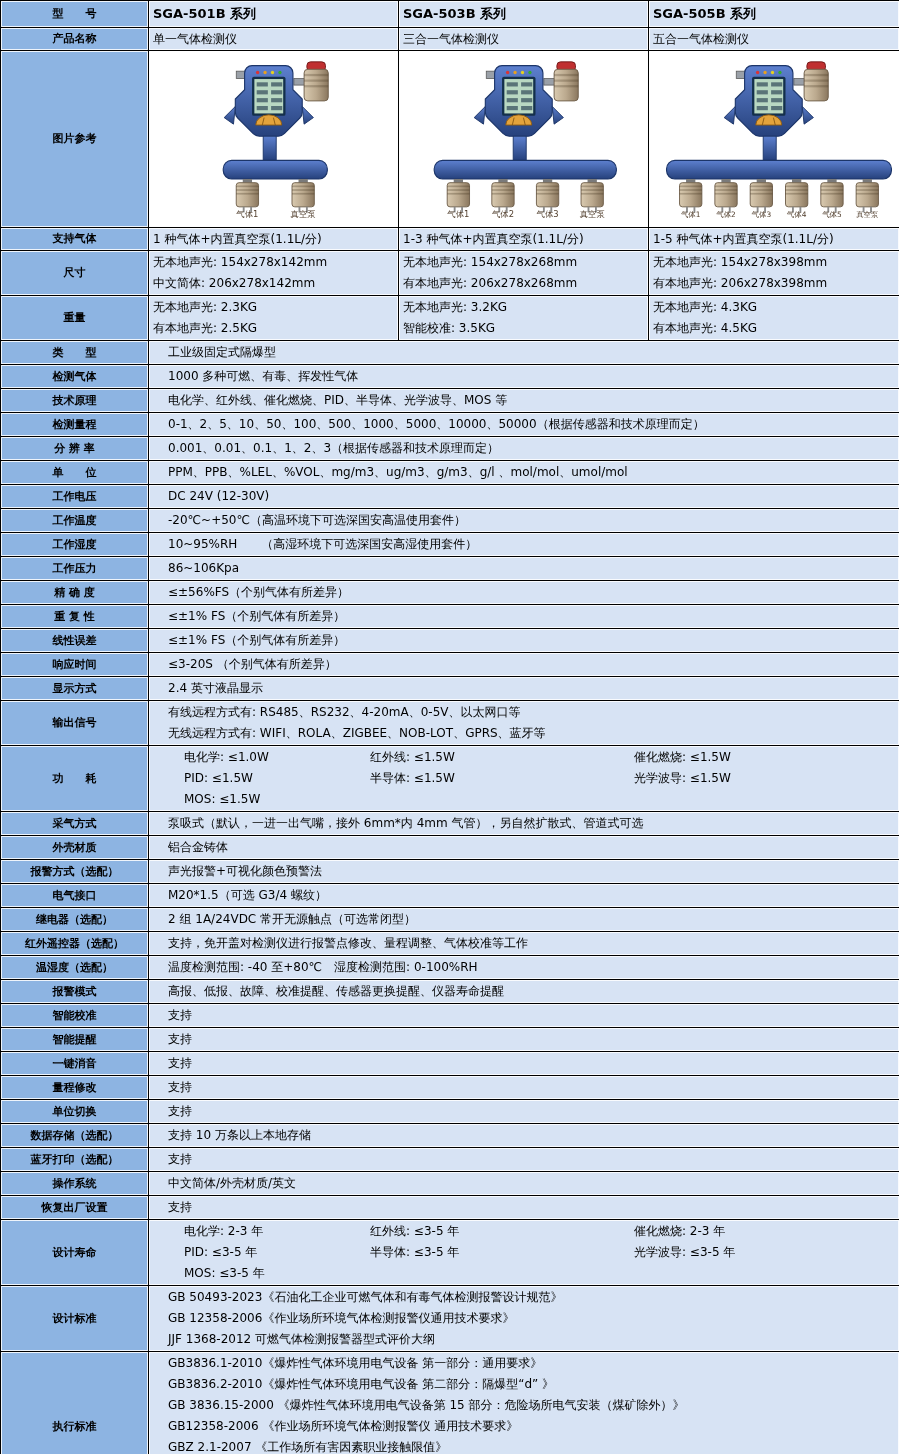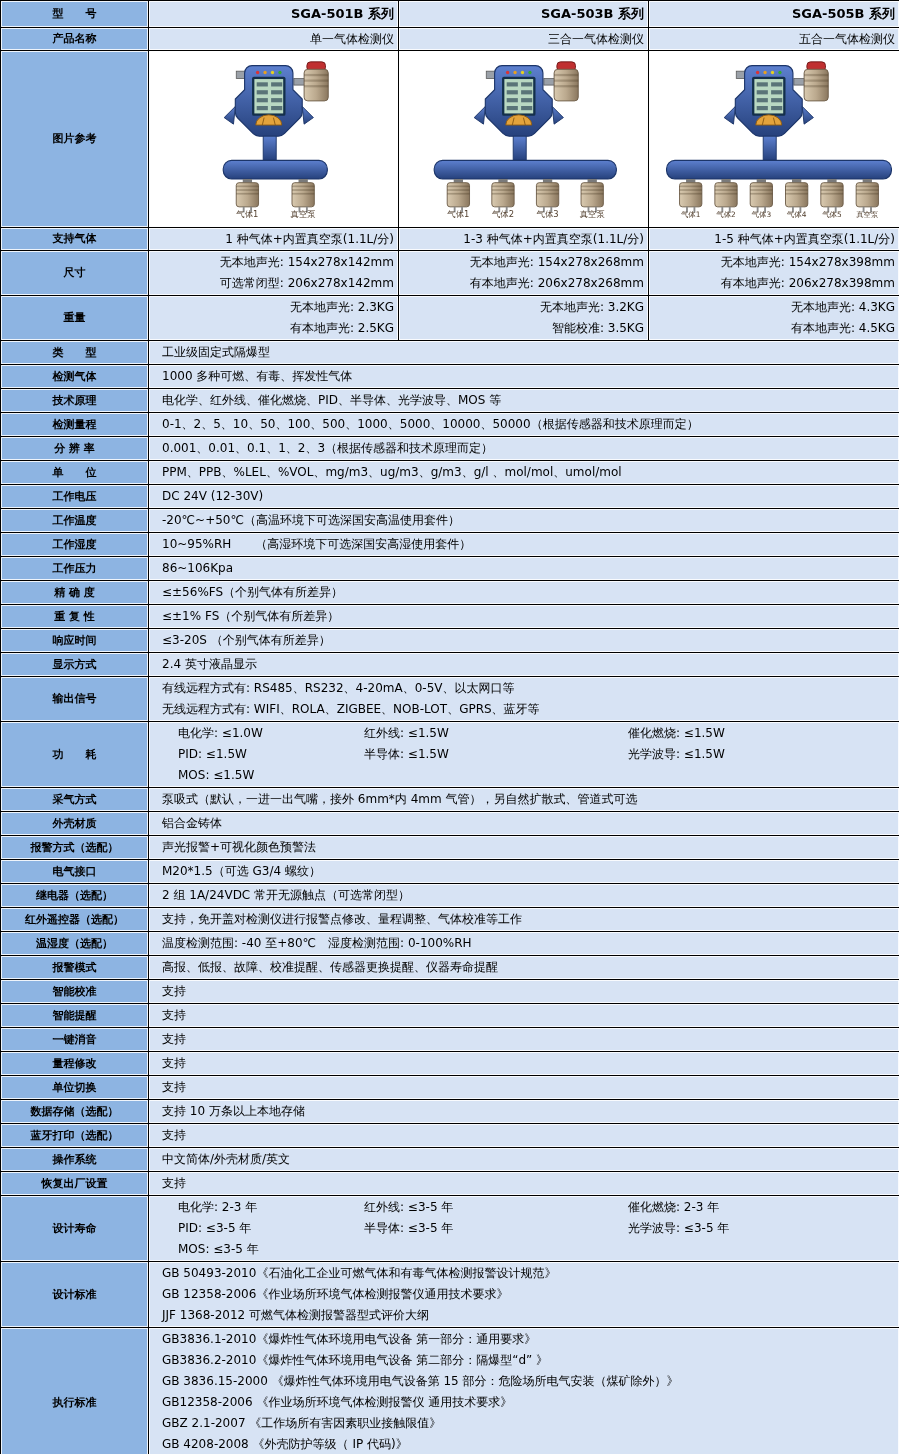--- a/index.html
+++ b/index.html
@@ -1,22 +1,22 @@
 <!DOCTYPE html>
 <html><head>
 <meta charset="utf-8">
 <style>
   html,body{margin:0;padding:0;background:#fff;}
   body{width:899px;font-family:"DejaVu Sans","Liberation Sans",sans-serif;color:#000;}
   table.spec{border-collapse:collapse;width:899px;table-layout:fixed;border:1px solid #000;}
   td{border:1px solid #000;box-shadow:inset 0 0 0 1px rgba(255,255,255,.85);padding:1px 4px;vertical-align:middle;overflow:hidden;}
   td.lbl{background:#8DB4E2;font-weight:bold;text-align:center;font-size:11px;white-space:pre-wrap;line-height:16px;}
   td.val{background:#D7E3F4;font-size:12px;}
-  td.c{text-align:right;}
-  td.l{text-align:left;padding-left:13px;}
+  td.c{text-align:left;}
+  td.l{text-align:left;padding-left:19px;}
   td.bold{font-weight:bold;font-size:13px;}
   tr.hdr td{height:24px;}
   tr.std td{height:20px;}
   tr.img-row td.val{background:#fff;height:160px;padding:8px;text-align:center;vertical-align:middle;}
   .line{line-height:21px;white-space:pre-wrap;}
   .seg{display:inline-block;white-space:pre-wrap;margin-left:16px;}
   .w0{width:170px;} .w1{width:248px;} .w2{width:215px;}
   svg{display:block;margin:0 auto;}
 </style>
 </head>
@@ -312,21 +312,21 @@
       <tr class="std">
         <td class="lbl">支持气体</td>
         <td class="val c">1 种气体+内置真空泵(1.1L/分)</td>
         <td class="val c">1-3 种气体+内置真空泵(1.1L/分)</td>
         <td class="val c">1-5 种气体+内置真空泵(1.1L/分)</td>
       </tr>
       <tr class="std">
         <td class="lbl">尺寸</td>
         <td class="val c">
           <div class="line">无本地声光: 154x278x142mm</div>
-          <div class="line">可选常闭型: 206x278x142mm</div>
+          <div class="line">中文简体: 206x278x142mm</div>
         </td>
         <td class="val c">
           <div class="line">无本地声光: 154x278x268mm</div>
           <div class="line">有本地声光: 206x278x268mm</div>
         </td>
         <td class="val c">
           <div class="line">无本地声光: 154x278x398mm</div>
           <div class="line">有本地声光: 206x278x398mm</div>
         </td>
       </tr>
@@ -411,20 +411,26 @@
           <div class="line">≤±56%FS（个别气体有所差异）</div>
         </td>
       </tr>
       <tr class="std">
         <td class="lbl">重 复 性</td>
         <td class="val l" colspan="3">
           <div class="line">≤±1% FS（个别气体有所差异）</div>
         </td>
       </tr>
       <tr class="std">
+        <td class="lbl">线性误差</td>
+        <td class="val l" colspan="3">
+          <div class="line">≤±1% FS（个别气体有所差异）</div>
+        </td>
+      </tr>
+      <tr class="std">
         <td class="lbl">响应时间</td>
         <td class="val l" colspan="3">
           <div class="line">≤3-20S （个别气体有所差异）</div>
         </td>
       </tr>
       <tr class="std">
         <td class="lbl">显示方式</td>
         <td class="val l" colspan="3">
           <div class="line">2.4 英寸液晶显示</div>
         </td>
@@ -548,21 +554,21 @@
       <tr class="std">
         <td class="lbl">设计寿命</td>
         <td class="val l" colspan="3">
           <div class="line"><span class="seg w0">电化学: 2-3 年</span><span class="seg w1">红外线: ≤3-5 年</span><span class="seg w2">催化燃烧: 2-3 年</span></div>
           <div class="line"><span class="seg w0">PID: ≤3-5 年</span><span class="seg w1">半导体: ≤3-5 年</span><span class="seg w2">光学波导: ≤3-5 年</span><span class="seg w3">MOS: ≤3-5 年</span></div>
         </td>
       </tr>
       <tr class="std">
         <td class="lbl">设计标准</td>
         <td class="val l" colspan="3">
-          <div class="line">GB 50493-2010《石油化工企业可燃气体和有毒气体检测报警设计规范》</div>
+          <div class="line">GB 50493-2023《石油化工企业可燃气体和有毒气体检测报警设计规范》</div>
           <div class="line">GB 12358-2006《作业场所环境气体检测报警仪通用技术要求》</div>
           <div class="line">JJF 1368-2012 可燃气体检测报警器型式评价大纲</div>
         </td>
       </tr>
       <tr class="std">
         <td class="lbl">执行标准</td>
         <td class="val l" colspan="3">
           <div class="line">GB3836.1-2010《爆炸性气体环境用电气设备 第一部分：通用要求》</div>
           <div class="line">GB3836.2-2010《爆炸性气体环境用电气设备 第二部分：隔爆型“d” 》</div>
           <div class="line">GB 3836.15-2000 《爆炸性气体环境用电气设备第 15 部分：危险场所电气安装（煤矿除外）》</div>

